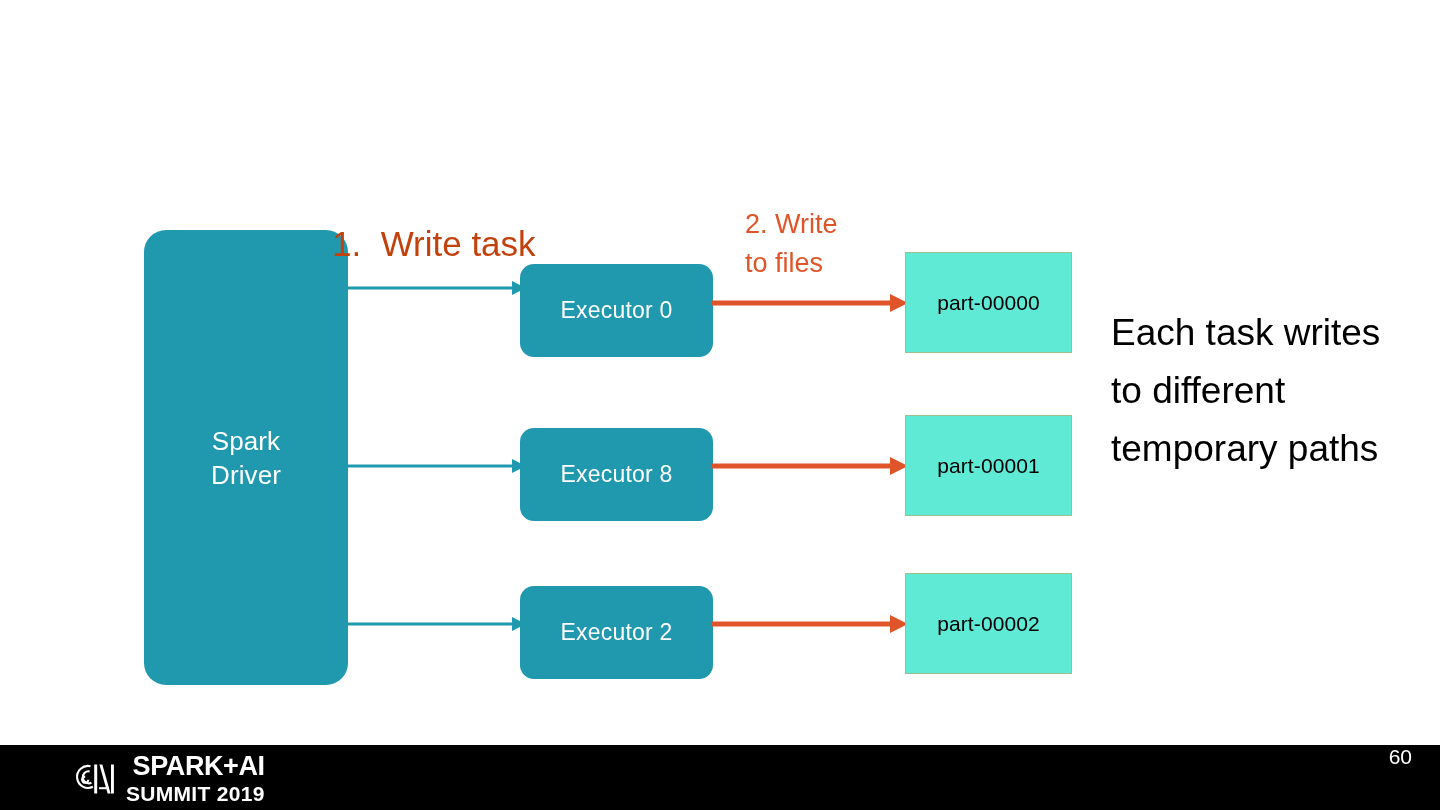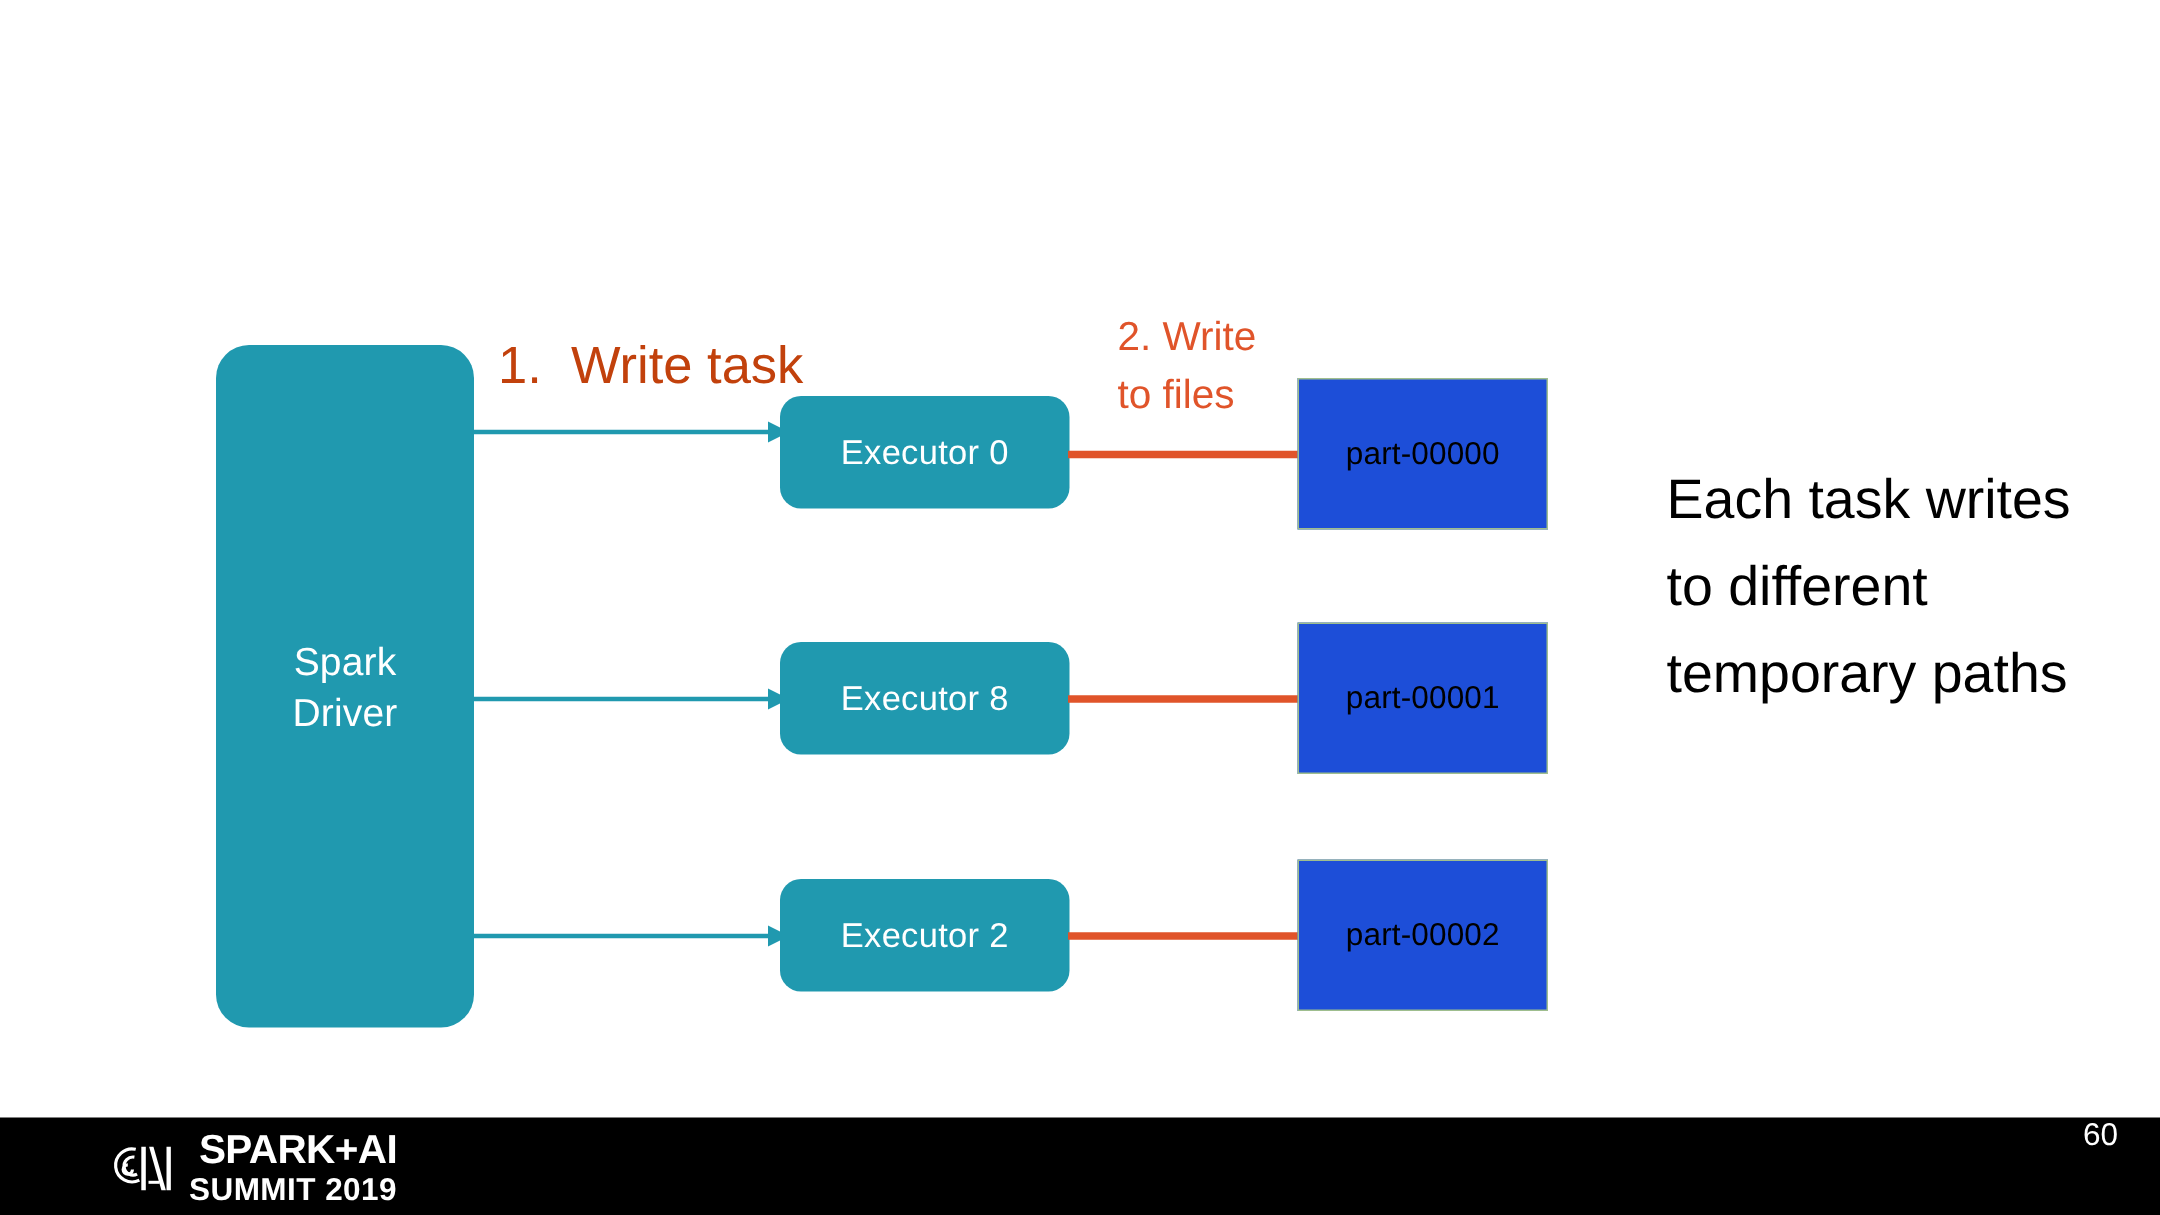--- a/index.html
+++ b/index.html
@@ -16,21 +16,21 @@
     height: 810px;
     background: #ffffff;
     overflow: hidden;
   }
 
   
   .driver-box {
     position: absolute;
     left: 144px;
     top: 230px;
-    width: 172px;
+    width: 204px;
     height: 455px;
     background: #2099AF;
     border-radius: 22px;
     display: flex;
     align-items: center;
     justify-content: center;
   }
   .driver-label {
     color: #ffffff;
     font-size: 26px;
@@ -38,43 +38,43 @@
     text-align: center;
     white-space: pre-line;
     letter-spacing: 0.1px;
   }
 
   
   .executor-box {
     position: absolute;
     left: 520px;
     width: 193px;
-    height: 75px;
+    height: 93px;
     background: #2099AF;
     border-radius: 14px;
     display: flex;
     align-items: center;
     justify-content: center;
   }
   .executor-box.row0 { top: 264px; }
   .executor-box.row1 { top: 428px; }
   .executor-box.row2 { top: 586px; }
   .executor-label {
     color: #ffffff;
     font-size: 23px;
     letter-spacing: 0.2px;
   }
 
   
   .part-box {
     position: absolute;
-    left: 865px;
+    left: 905px;
     width: 167px;
     height: 101px;
-    background: #1d4ed8;
+    background: #5eead4;
     border: 1px solid #9FBE8E;
     box-sizing: border-box;
     display: flex;
     align-items: center;
     justify-content: center;
   }
   .part-box.row0 { top: 252px; }
   .part-box.row1 { top: 415px; }
   .part-box.row2 { top: 573px; }
   .part-label {

